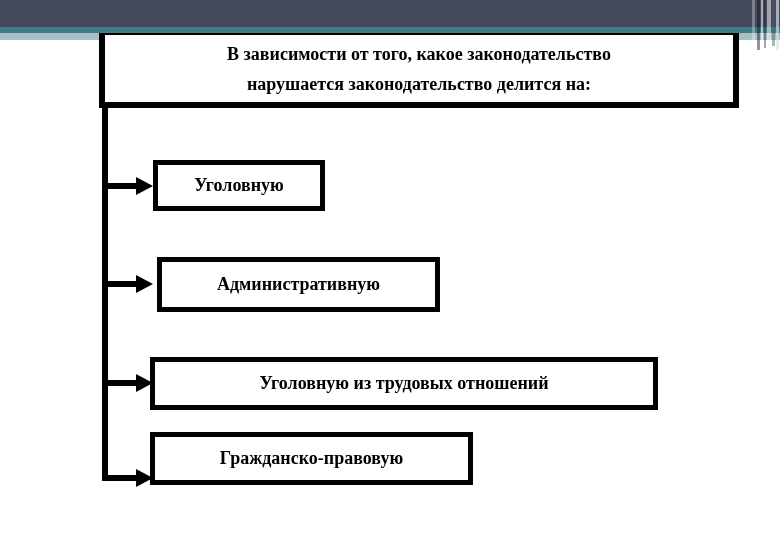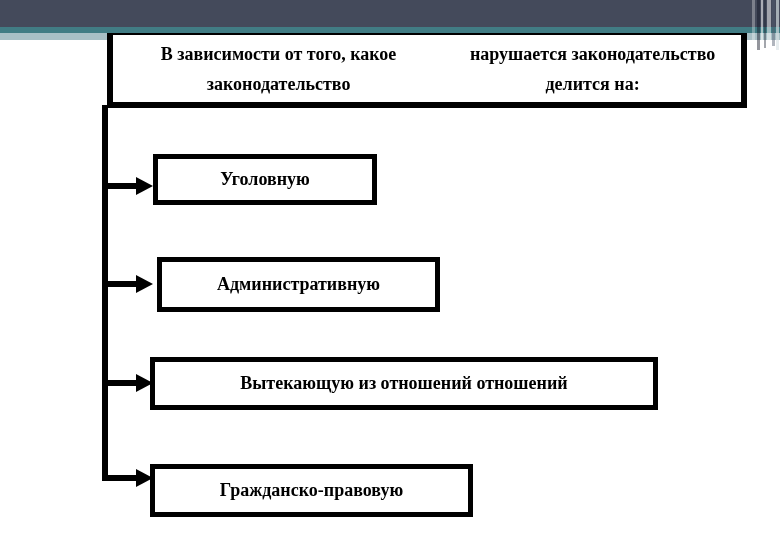--- a/index.html
+++ b/index.html
@@ -43,26 +43,26 @@
   .vs1 { left: 0px;  width: 3px; height: 46px; background: rgba(255,255,255,0.30); }
   .vs2 { left: 5px;  width: 3px; height: 50px; background: rgba(15,20,35,0.45); }
   .vs3 { left: 9px;  width: 2px; height: 44px; background: rgba(255,255,255,0.55); }
   .vs4 { left: 12px; width: 2px; height: 48px; background: rgba(25,32,48,0.40); }
   .vs5 { left: 15px; width: 4px; height: 54px; background: rgba(255,255,255,0.50); }
   .vs6 { left: 20px; width: 3px; height: 46px; background: rgba(80,92,108,0.45); }
   .vs7 { left: 24px; width: 3px; height: 50px; background: rgba(218,228,231,0.65); }
 
   
   .title-box {
-    position: absolute; left: 107px; top: 29px;
+    position: absolute; left: 99px; top: 29px;
     width: 640px; height: 79px;
     box-sizing: border-box;
     background: #ffffff;
     border: 6px solid #000000;
-    display: flex; 
+    display: flex; flex-direction: column;
     align-items: center; justify-content: center;
     text-align: center;
     font-weight: bold; font-size: 18px; line-height: 30px;
     color: #000000;
     z-index: 2;
   }
 
   
   .trunk {
     position: absolute; left: 102px; top: 105px;
@@ -94,24 +94,24 @@
     position: absolute;
     box-sizing: border-box;
     background: #ffffff;
     border: 5px solid #000000;
     display: flex; align-items: center; justify-content: center;
     text-align: center;
     font-weight: bold; font-size: 18px;
     color: #000000;
     z-index: 2;
   }
-  .node1 { left: 153px; top: 154px; width: 224px; height: 51px; }
+  .node1 { left: 153px; top: 160px; width: 172px; height: 51px; }
   .node2 { left: 157px; top: 257px; width: 283px; height: 55px; }
   .node3 { left: 150px; top: 357px; width: 508px; height: 53px; }
-  .node4 { left: 150px; top: 464px; width: 323px; height: 53px; }
+  .node4 { left: 150px; top: 432px; width: 323px; height: 53px; }
 </style>
 </head>
 <body>
 
 <div class="slide">
 
   <div class="top-bar"></div>
   <div class="teal-stripe"></div>
   <div class="light-stripe"></div>
   <div class="corner-stripes">
@@ -143,19 +143,19 @@
   <div class="arrow-line al4"></div>
   <div class="arrow-head ah4"></div>
 
   <div class="node node1">
     <span>Уголовную</span>
   </div>
   <div class="node node2">
     <span>Административную</span>
   </div>
   <div class="node node3">
-    <span>Вытекающую из отношений отношений</span>
+    <span>Уголовную из трудовых отношений</span>
   </div>
   <div class="node node4">
     <span>Гражданско-правовую</span>
   </div>
 
 </div>
 
 </body></html>

